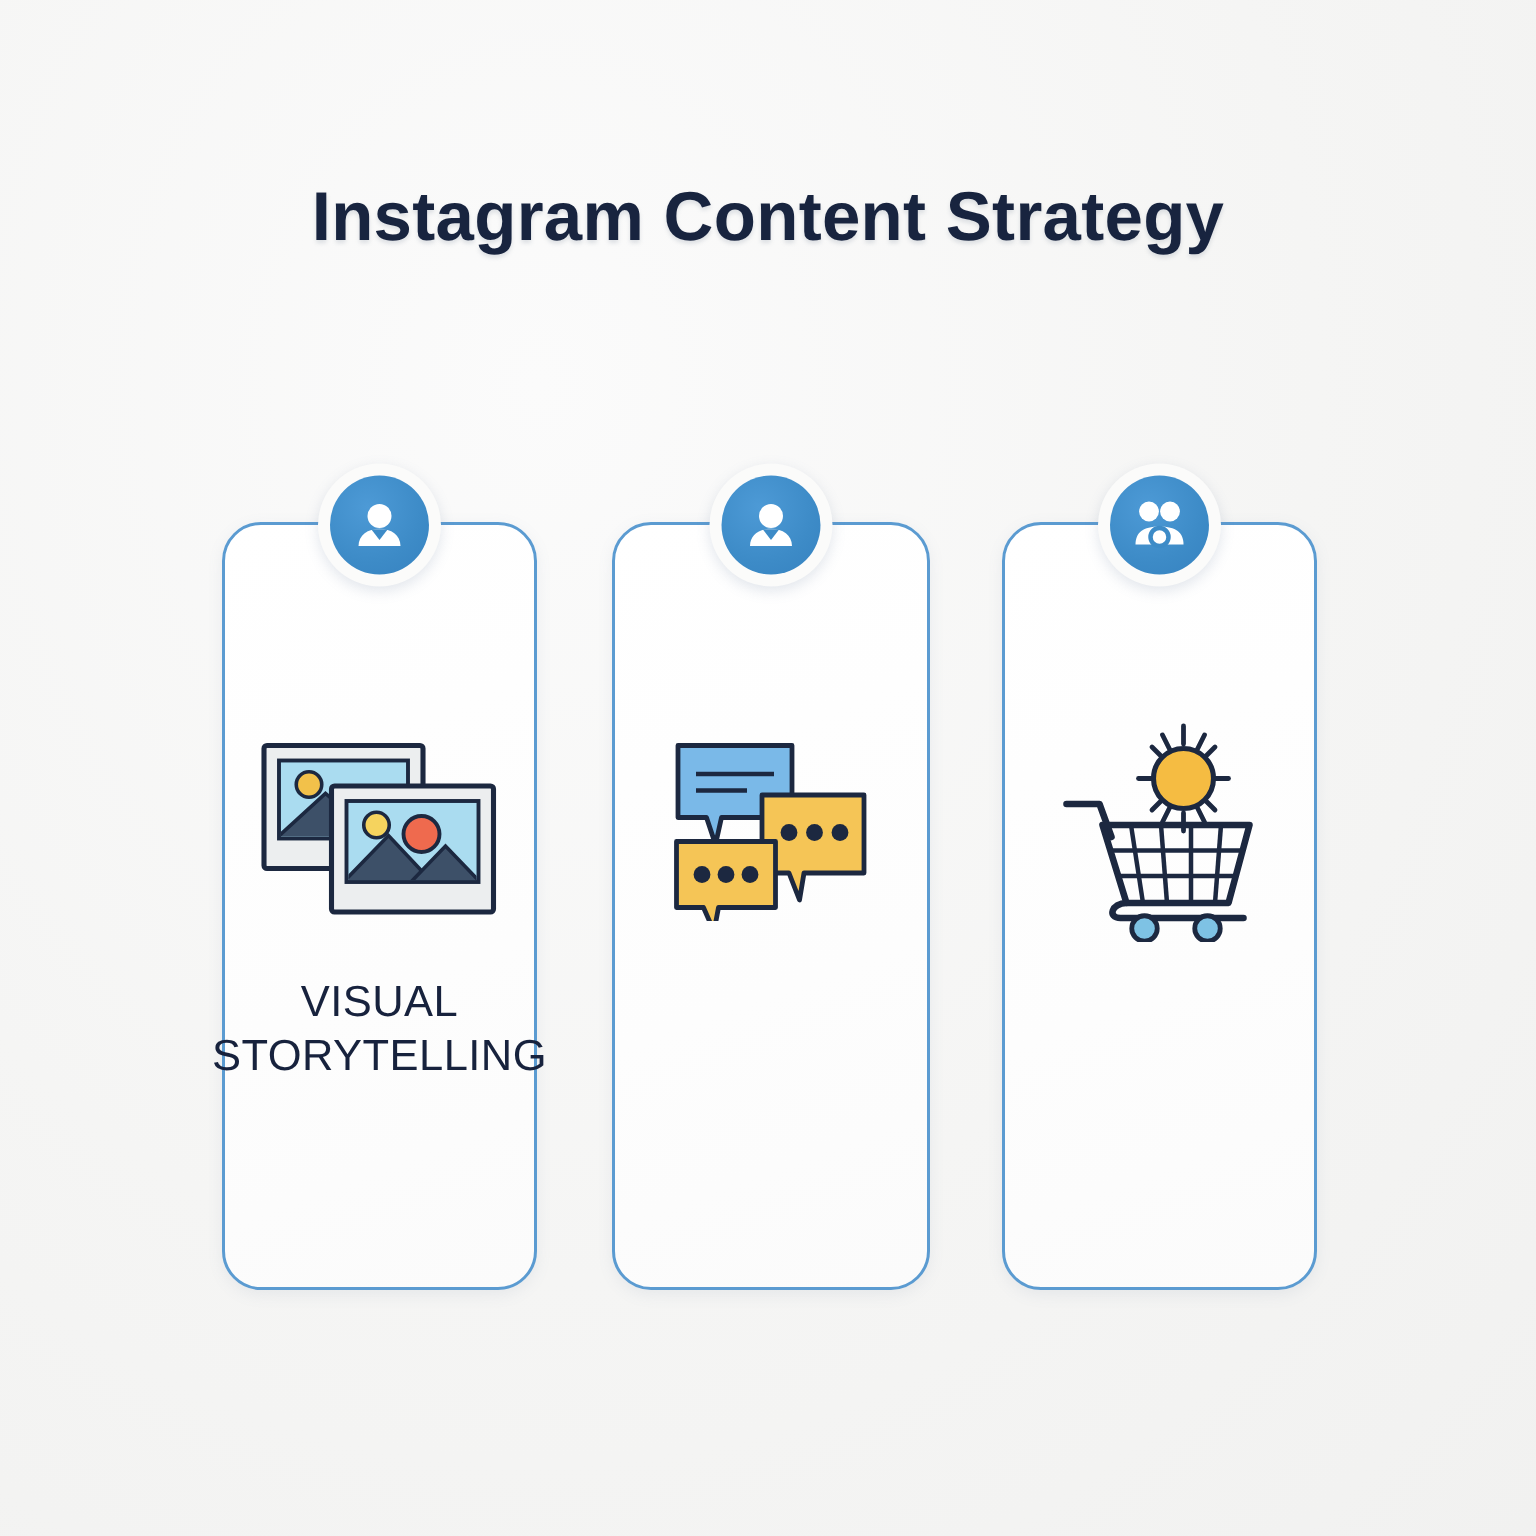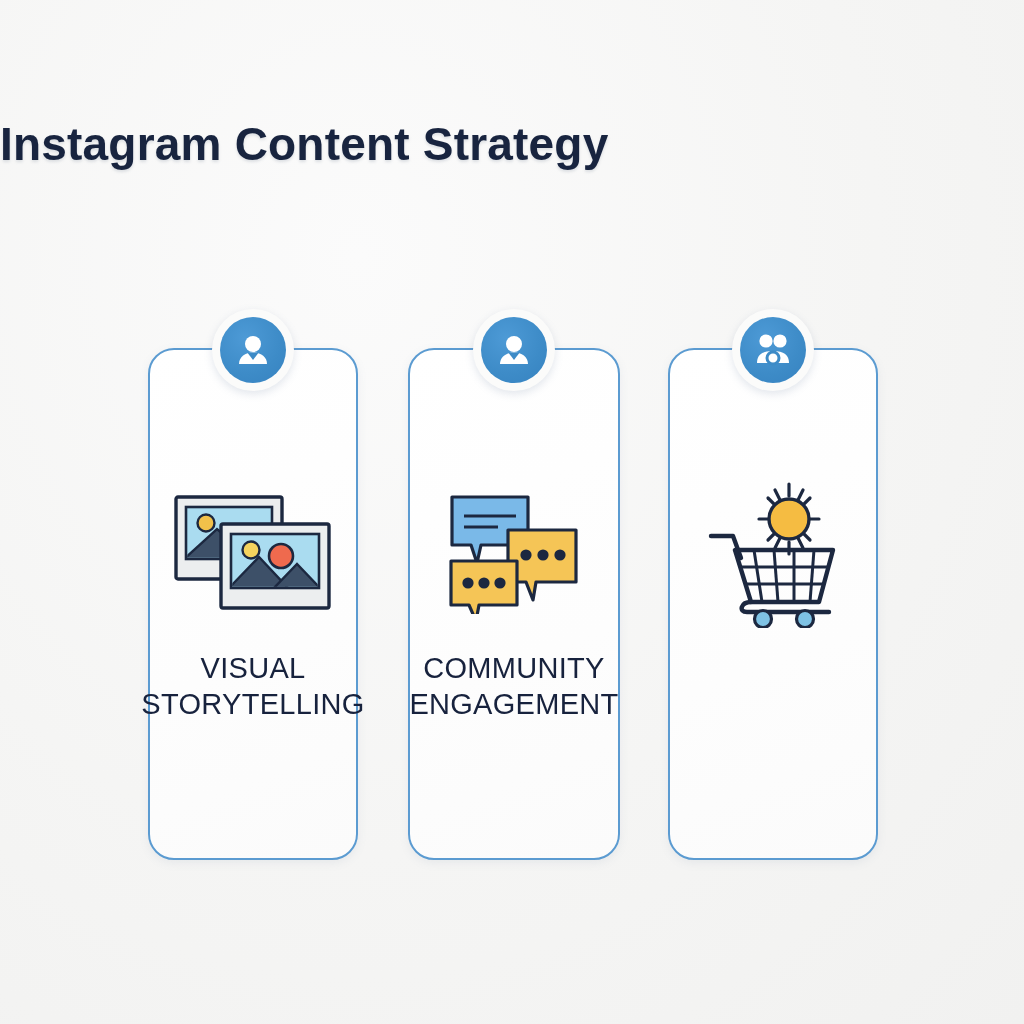--- a/index.html
+++ b/index.html
@@ -18,21 +18,21 @@
     position: absolute;
     inset: 0;
     background:
       radial-gradient(ellipse at 35% 25%, #fbfbfb 0%, #f5f5f4 55%, #f1f1f0 100%);
   }
   .page-title {
     position: absolute;
     left: 0;
     right: 0;
     top: 117px;
-    text-align: left;
+    text-align: center;
     font-size: 46px;
     font-weight: bold;
     letter-spacing: 0.2px;
     color: #18243f;
     text-shadow: 0 2px 3px rgba(120,130,150,0.22);
     white-space: nowrap;
   }
   .cards {
     position: absolute;
     left: 0;
@@ -182,22 +182,20 @@
         <circle cx="95" cy="63" r="5.6" fill="#1c2840"></circle>
         <circle cx="112" cy="63" r="5.6" fill="#1c2840"></circle>
 
         <path d="M3 69h66v44H31l-3 16-7-16H3z" fill="#f5c556" stroke="#1c2840" stroke-width="3.2" stroke-linejoin="round"></path>
         <circle cx="20" cy="91" r="5.6" fill="#1c2840"></circle>
         <circle cx="36" cy="91" r="5.6" fill="#1c2840"></circle>
         <circle cx="52" cy="91" r="5.6" fill="#1c2840"></circle>
       </svg>
     </div>
 
-    <div class="card-label">COMMUNITY
-ENGAGEMENT</div>
   </div>
 
   <div class="card card-3">
     <div class="badge">
       <div class="badge-inner">
         <svg width="42" height="42" viewBox="0 0 42 42" aria-hidden="true">
           <circle cx="14" cy="12" r="6.6" fill="#ffffff"></circle>
           <circle cx="28" cy="12" r="6.6" fill="#ffffff"></circle>
           <path d="M5 34c0-8 5-12 16-12s16 4 16 12z" fill="#ffffff"></path>
           <circle cx="21" cy="29" r="6" fill="#ffffff" stroke="#3d8bc7" stroke-width="3"></circle>

